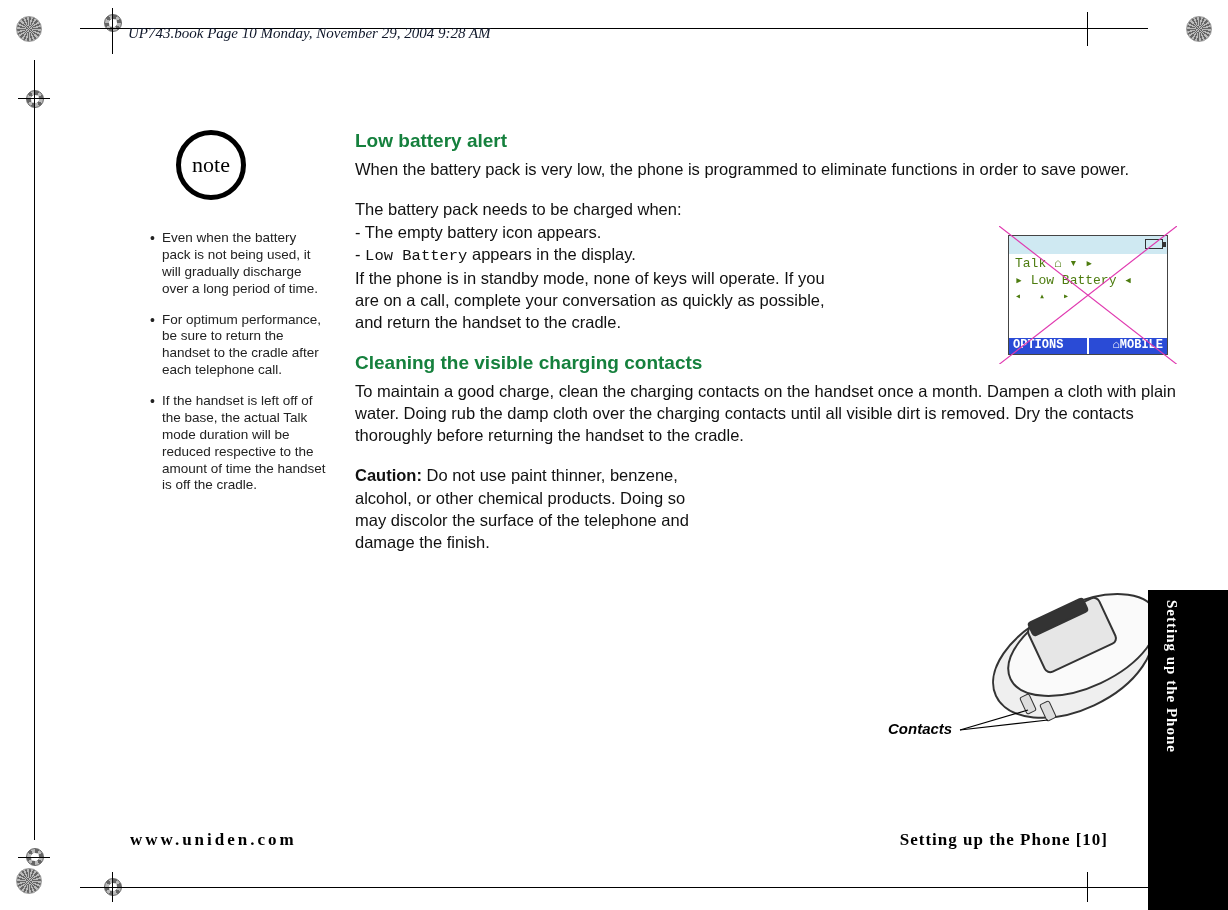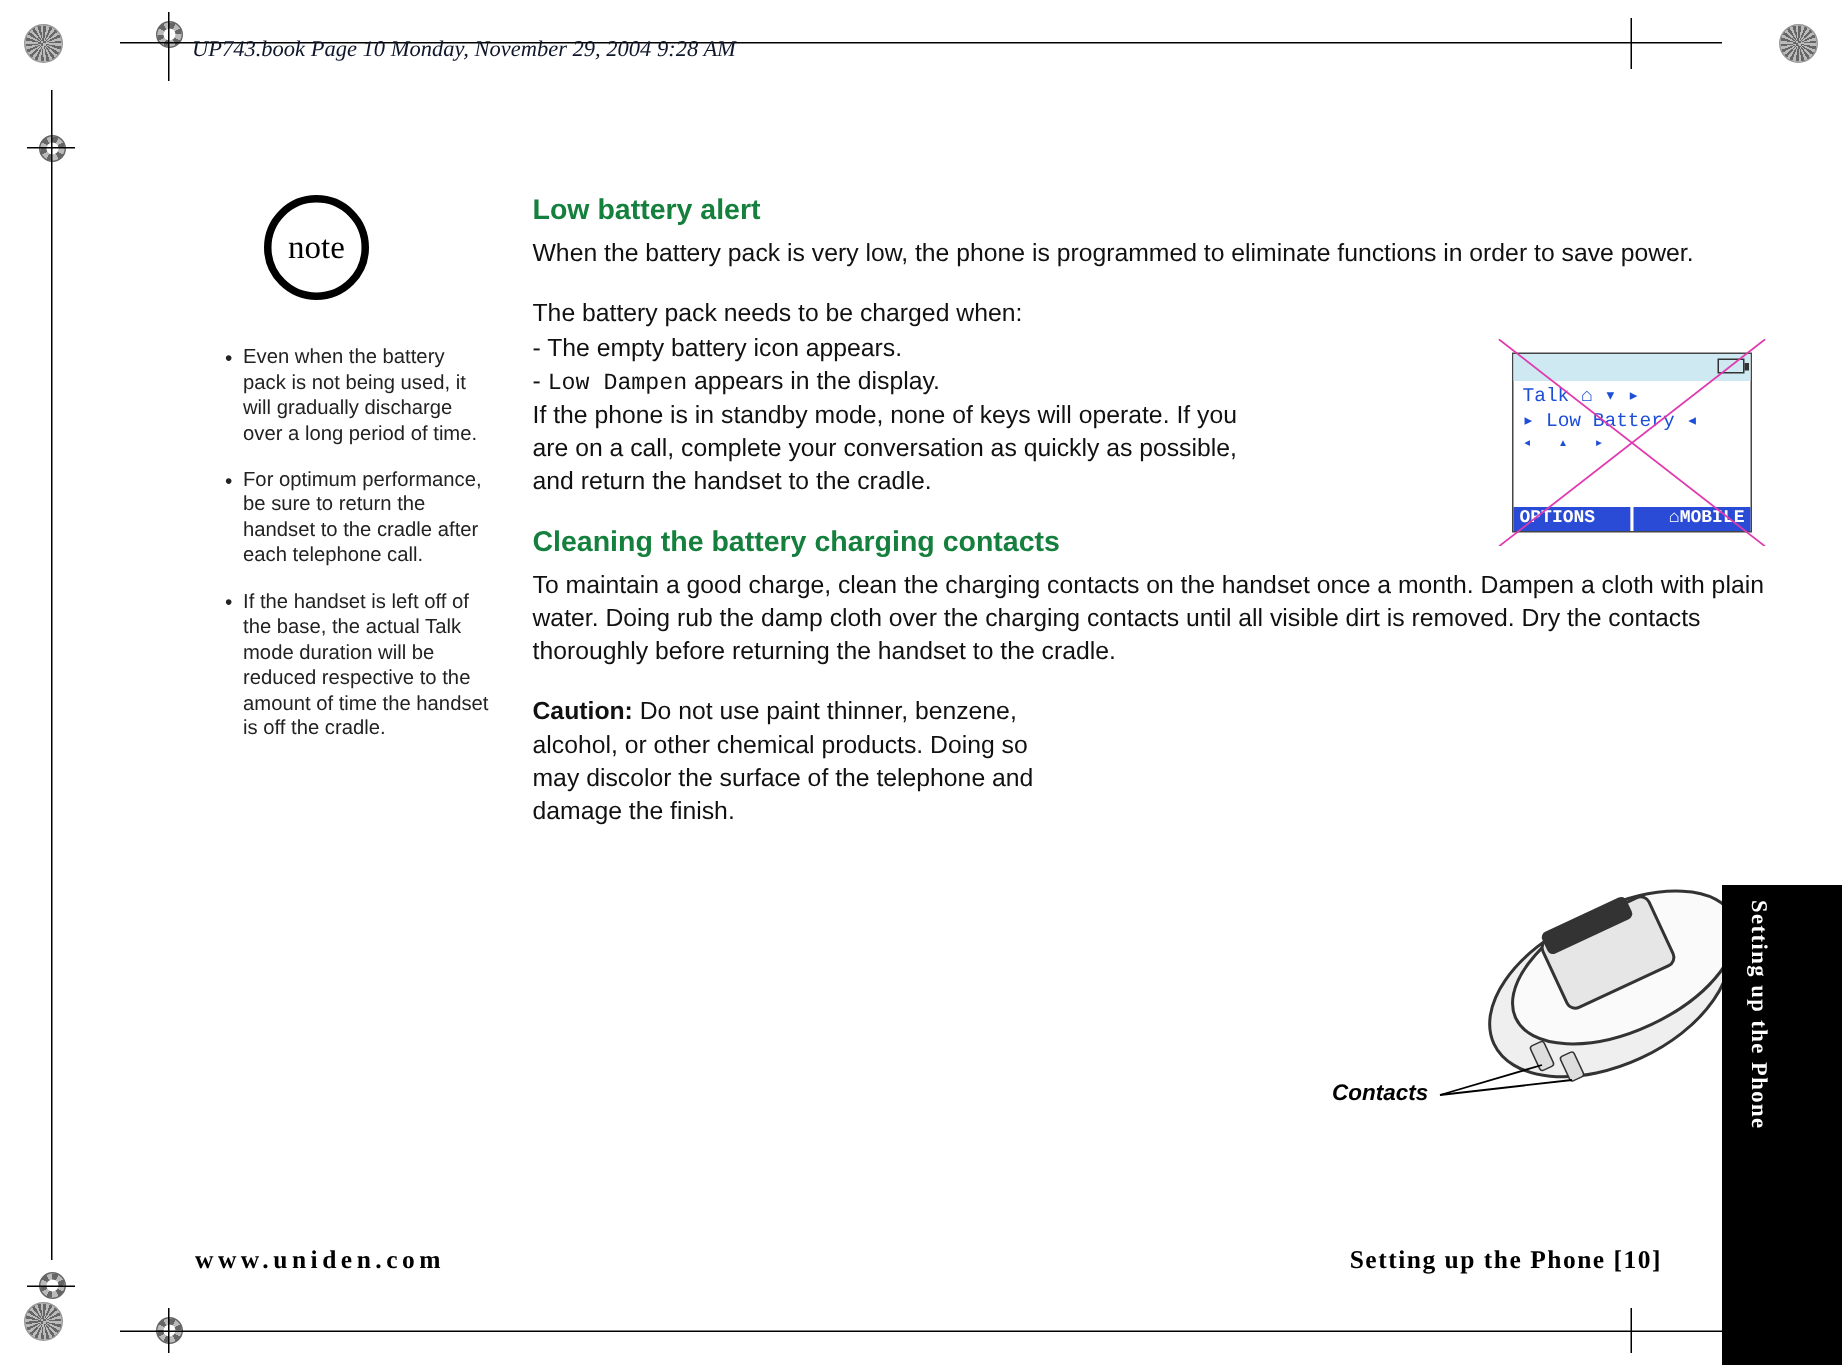--- a/index.html
+++ b/index.html
@@ -79,21 +79,21 @@
     height: 18px; background: #cfe9f2; position: relative;
   }
   .lcd-batt {
     position: absolute; right: 4px; top: 3px; width: 18px; height: 10px;
     border: 1px solid #333;
   }
   .lcd-batt::after {
     content: ""; position: absolute; right: -4px; top: 2px; width: 3px; height: 5px;
     background: #333;
   }
-  .lcd-body { padding: 2px 6px; font-family: "Courier New", monospace; font-size: 13px; color: #1d4ed8; line-height: 1.3; }
+  .lcd-body { padding: 2px 6px; font-family: "Courier New", monospace; font-size: 13px; color: #4d7c0f; line-height: 1.3; }
   .lcd-body .dots { letter-spacing: 6px; font-size: 10px; }
   .lcd-soft {
     position: absolute; left: 0; right: 0; bottom: 0; height: 16px;
     display: flex; font-family: "Courier New", monospace; font-size: 12px;
     font-weight: bold;
   }
   .lcd-soft .l { flex: 1; background: #2a4bd6; color: #fff; padding-left: 4px; }
   .lcd-soft .r { flex: 1; background: #2a4bd6; color: #fff; text-align: right; padding-right: 4px; border-left: 2px solid #fff; }
   .lcd .redx {
     position: absolute; inset: -10px -10px -10px -10px; pointer-events: none;
@@ -168,27 +168,27 @@
   <main class="main">
 
     <h2>Low battery alert</h2>
     <p class="para">When the battery pack is very low, the phone is programmed to eliminate functions in order to save power.</p>
 
     <div class="para" style="position:relative">
       <div class="half">
         <div class="sub">The battery pack needs to be charged when:</div>
         <div class="sub">- The empty battery icon appears.</div>
         <div class="sub">
-          <span>- </span><span class="ocr">Low Dampen</span><span> appears in the display.</span>
+          <span>- </span><span class="ocr">Low Battery</span><span> appears in the display.</span>
         </div>
         <div class="sub">If the phone is in standby mode, none of keys will operate. If you are on a call, complete your conversation as quickly as possible, and return the handset to the cradle.</div>
       </div>
     </div>
 
-    <h2 style="margin-top:14px">Cleaning the battery charging contacts</h2>
+    <h2 style="margin-top:14px">Cleaning the visible charging contacts</h2>
     <p class="para">To maintain a good charge, clean the charging contacts on the handset once a month. Dampen a cloth with plain water. Doing rub the damp cloth over the charging contacts until all visible dirt is removed. Dry the contacts thoroughly before returning the handset to the cradle.</p>
 
     <p class="para narrow">
       <b>Caution:</b><span> Do not use paint thinner, benzene, alcohol, or other chemical products. Doing so may discolor the surface of the telephone and damage the finish.</span>
     </p>
 
     <div class="lcd">
       <div class="lcd-top">
         <div class="lcd-batt"></div>
       </div>

